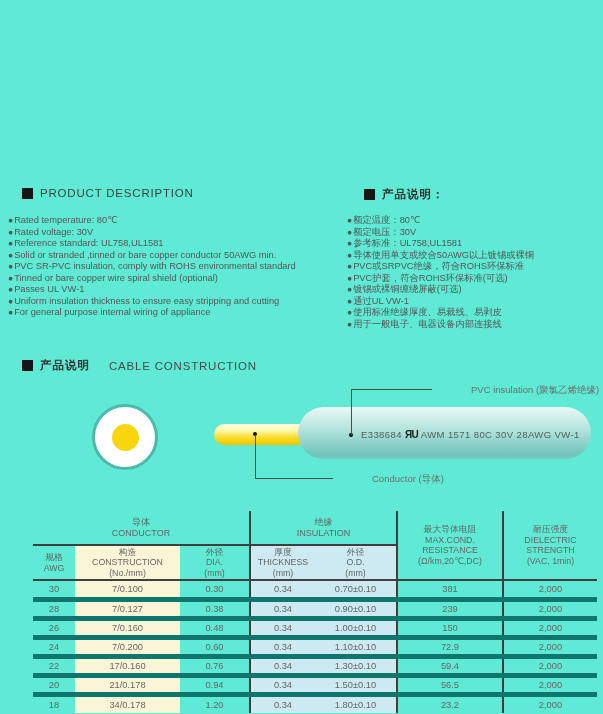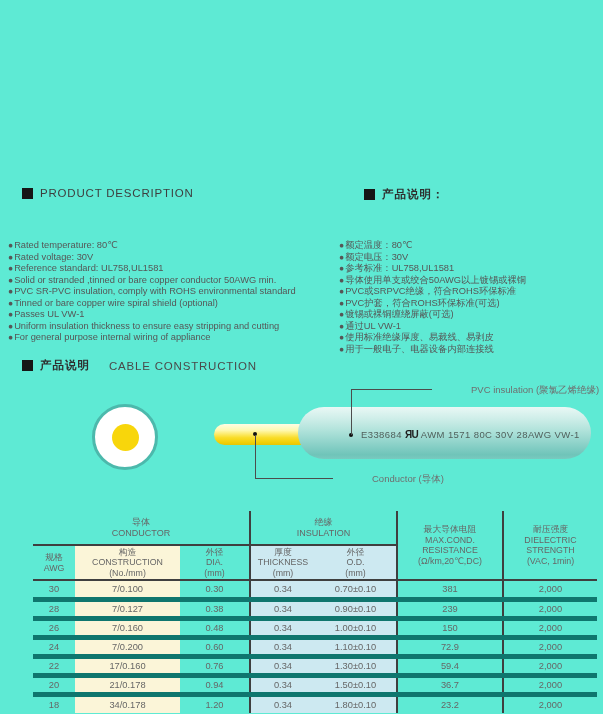--- a/index.html
+++ b/index.html
@@ -8,21 +8,21 @@
     position:relative; width:603px; height:714px; background:#5eead4;
     overflow:hidden; font-family:"Liberation Sans","DejaVu Sans",sans-serif;
   }
   
   .sec-title { position:absolute; display:flex; align-items:center; gap:7px;
     color:#3e3e3e; font-size:11.5px; letter-spacing:0.8px; white-space:nowrap; }
   .sq { width:11px; height:11px; background:#161616; flex:0 0 auto; }
   .zh-bold { font-weight:bold; letter-spacing:1px; color:#2e2e2e; }
   .en-part { margin-left:12px; color:#4a4a4a; }
   
-  .blist { position:absolute; list-style:none; font-size:9.3px; color:#565656;margin-top:25px; }
+  .blist { position:absolute; list-style:none; font-size:9.3px; color:#565656; }
   .blist li { height:11.5px; line-height:11.5px; white-space:nowrap; }
   .blt { font-size:8.5px; margin-right:1px; }
   
   .xsec { position:absolute; left:92px; top:404px; width:66px; height:66px;
     border:3px solid #4cb9ac; border-radius:50%; background:#fff; }
   .xsec-core { position:absolute; left:50%; top:50%; width:27px; height:27px;
     margin:-13.5px 0 0 -13.5px; border-radius:50%; background:#f8d60b; }
   .conductor-rod { position:absolute; left:214px; top:424px; width:125px; height:21px;
     border-radius:10.5px;
     background:linear-gradient(180deg,#fffde4 0%,#fff9b0 30%,#f9dd2a 65%,#f2cf06 88%,#e6c505 100%); }
@@ -68,21 +68,21 @@
     <li><span class="blt">●</span><span>Tinned or bare copper wire spiral shield (optional)</span></li>
     <li><span class="blt">●</span><span>Passes UL VW-1</span></li>
     <li><span class="blt">●</span><span>Uniform insulation thickness to ensure easy stripping and cutting</span></li>
     <li><span class="blt">●</span><span>For general purpose internal wiring of appliance</span></li>
   </ul>
 
   <div class="sec-title" style="left:364px; top:187px;">
     <span class="sq"></span>
     <span class="zh-bold">产品说明：</span>
   </div>
-  <ul class="blist" style="left:339px; top:215px;">
+  <ul class="blist" style="left:347px; top:215px;">
     <li><span class="blt">●</span><span>额定温度：80℃</span></li>
     <li><span class="blt">●</span><span>额定电压：30V</span></li>
     <li><span class="blt">●</span><span>参考标准：UL758,UL1581</span></li>
     <li><span class="blt">●</span><span>导体使用单支或绞合50AWG以上镀锡或裸铜</span></li>
     <li><span class="blt">●</span><span>PVC或SRPVC绝缘，符合ROHS环保标准</span></li>
     <li><span class="blt">●</span><span>PVC护套，符合ROHS环保标准(可选)</span></li>
     <li><span class="blt">●</span><span>镀锡或裸铜缠绕屏蔽(可选)</span></li>
     <li><span class="blt">●</span><span>通过UL VW-1</span></li>
     <li><span class="blt">●</span><span>使用标准绝缘厚度、易裁线、易剥皮</span></li>
     <li><span class="blt">●</span><span>用于一般电子、电器设备内部连接线</span></li>
@@ -218,21 +218,21 @@
       <td class="bg-b">1.30±0.10</td>
       <td class="vl">59.4</td>
       <td class="vl">2,000</td>
     </tr>
     <tr>
       <td>20</td>
       <td class="bg-y">21/0.178</td>
       <td>0.94</td>
       <td class="vl bg-b">0.34</td>
       <td class="bg-b">1.50±0.10</td>
-      <td class="vl">36.7</td>
+      <td class="vl">56.5</td>
       <td class="vl">2,000</td>
     </tr>
     <tr class="last">
       <td>18</td>
       <td class="bg-y">34/0.178</td>
       <td>1.20</td>
       <td class="vl bg-b">0.34</td>
       <td class="bg-b">1.80±0.10</td>
       <td class="vl">23.2</td>
       <td class="vl">2,000</td>

